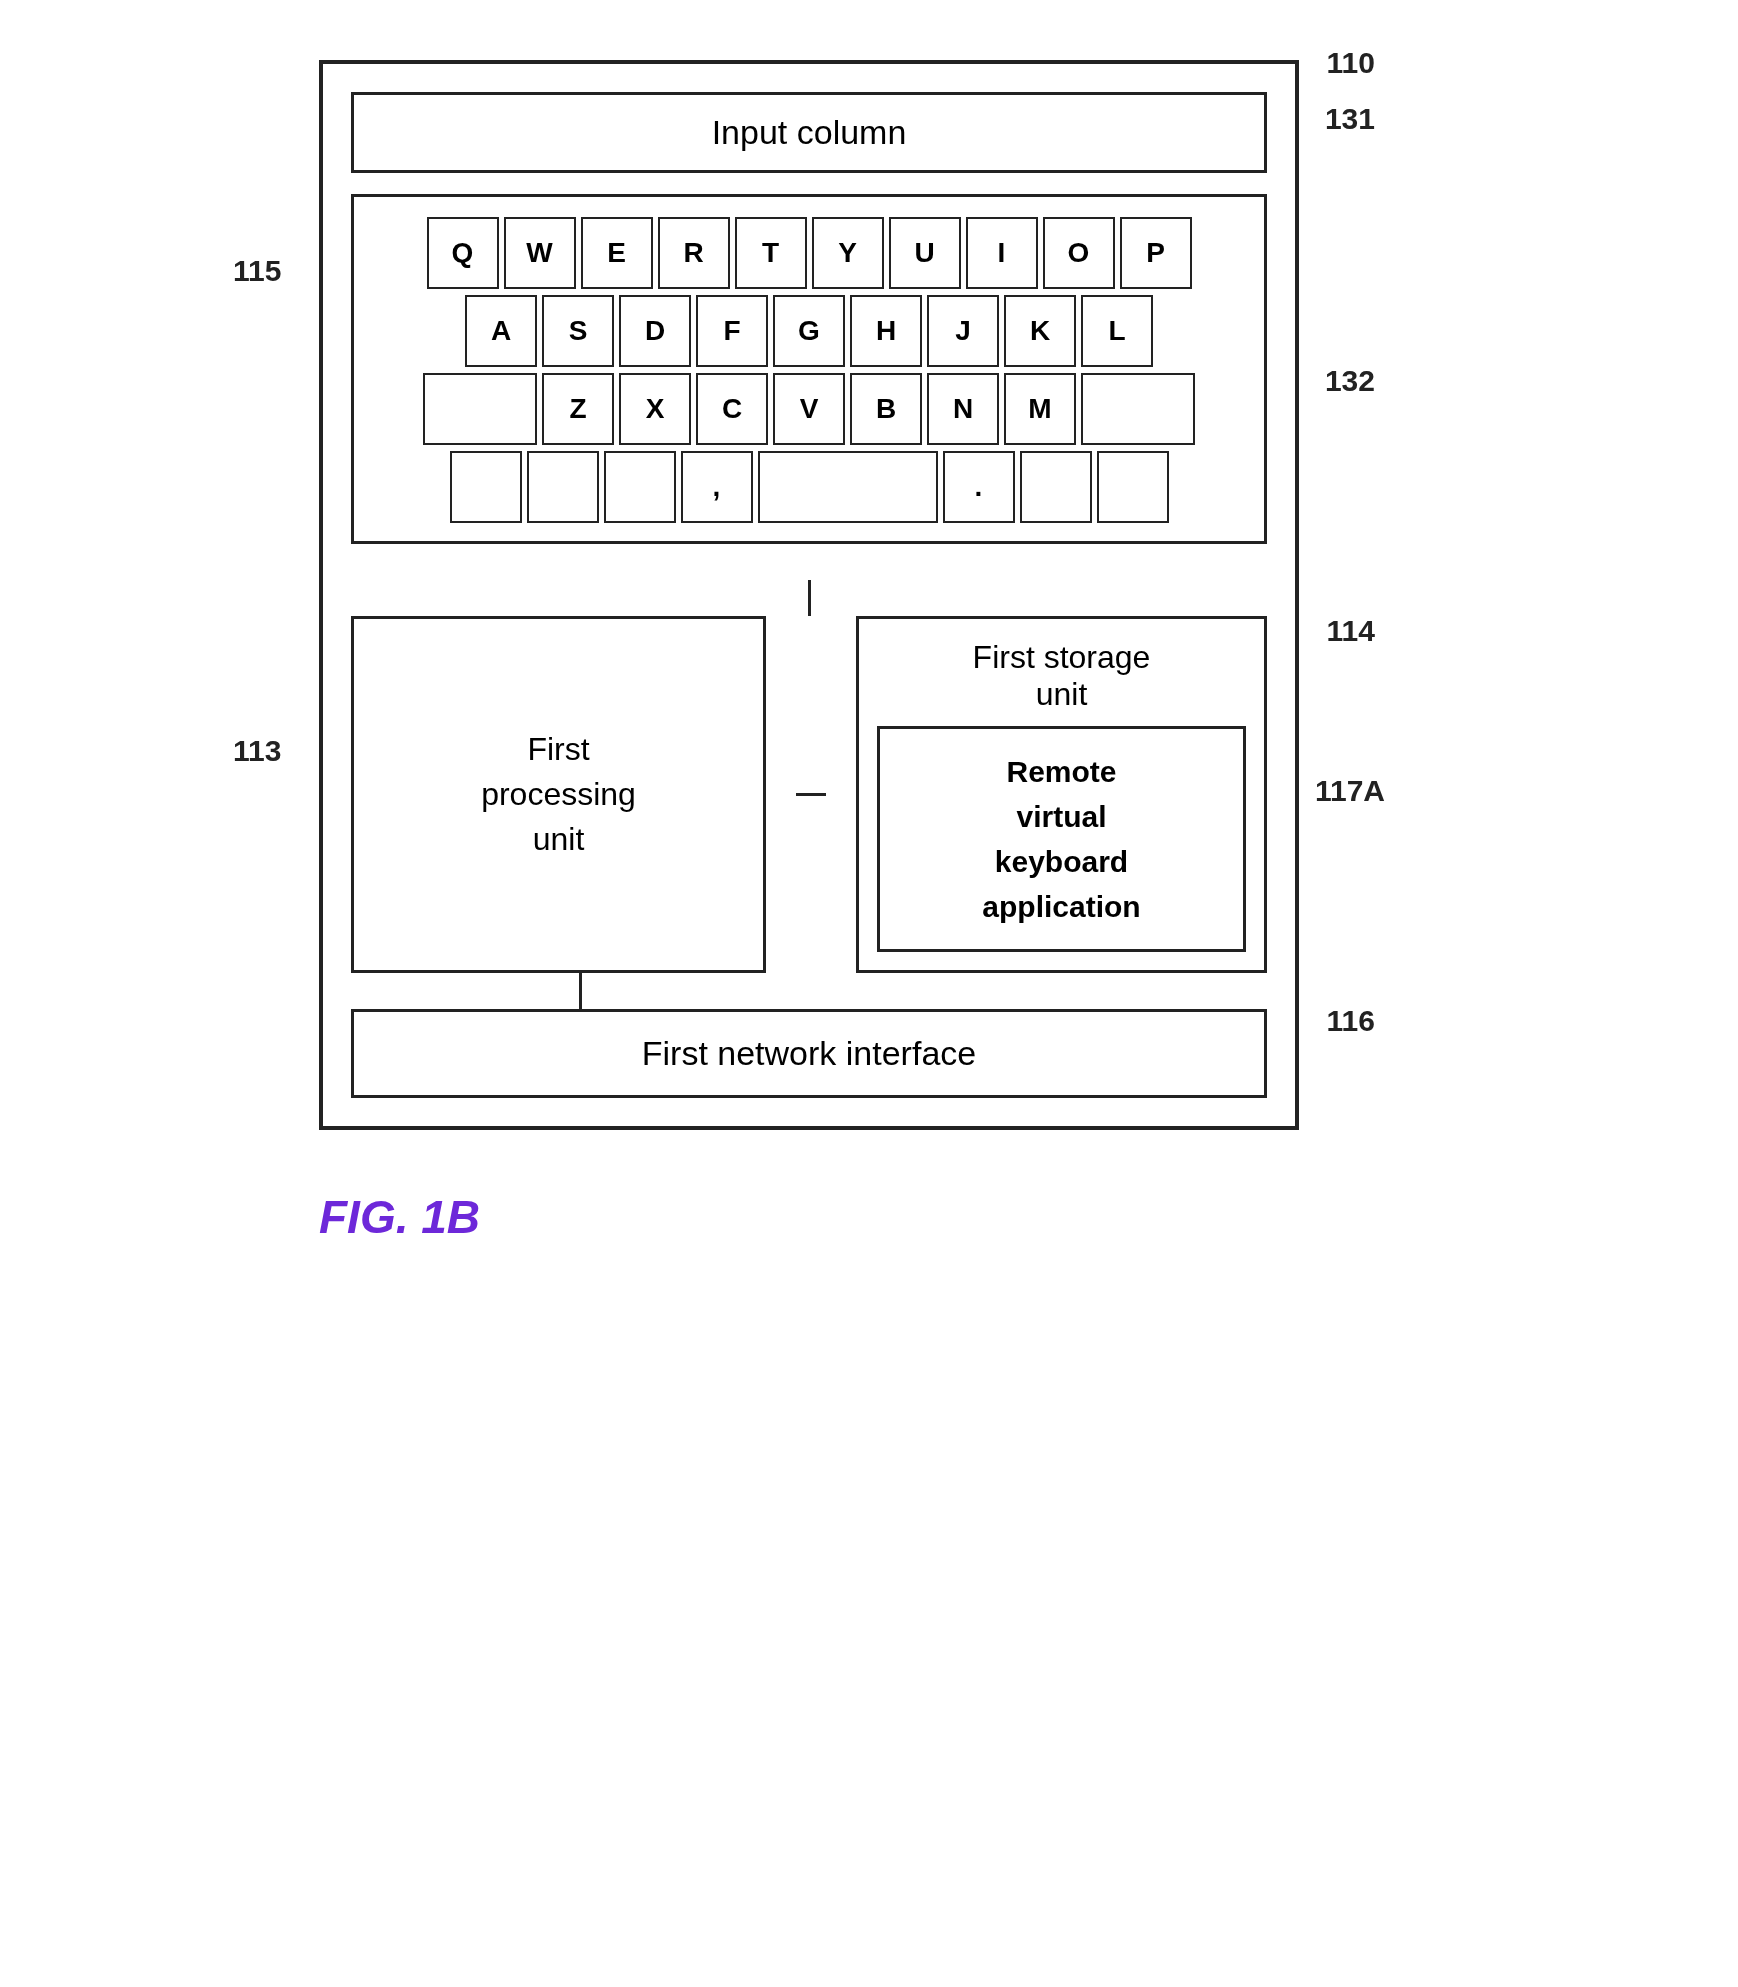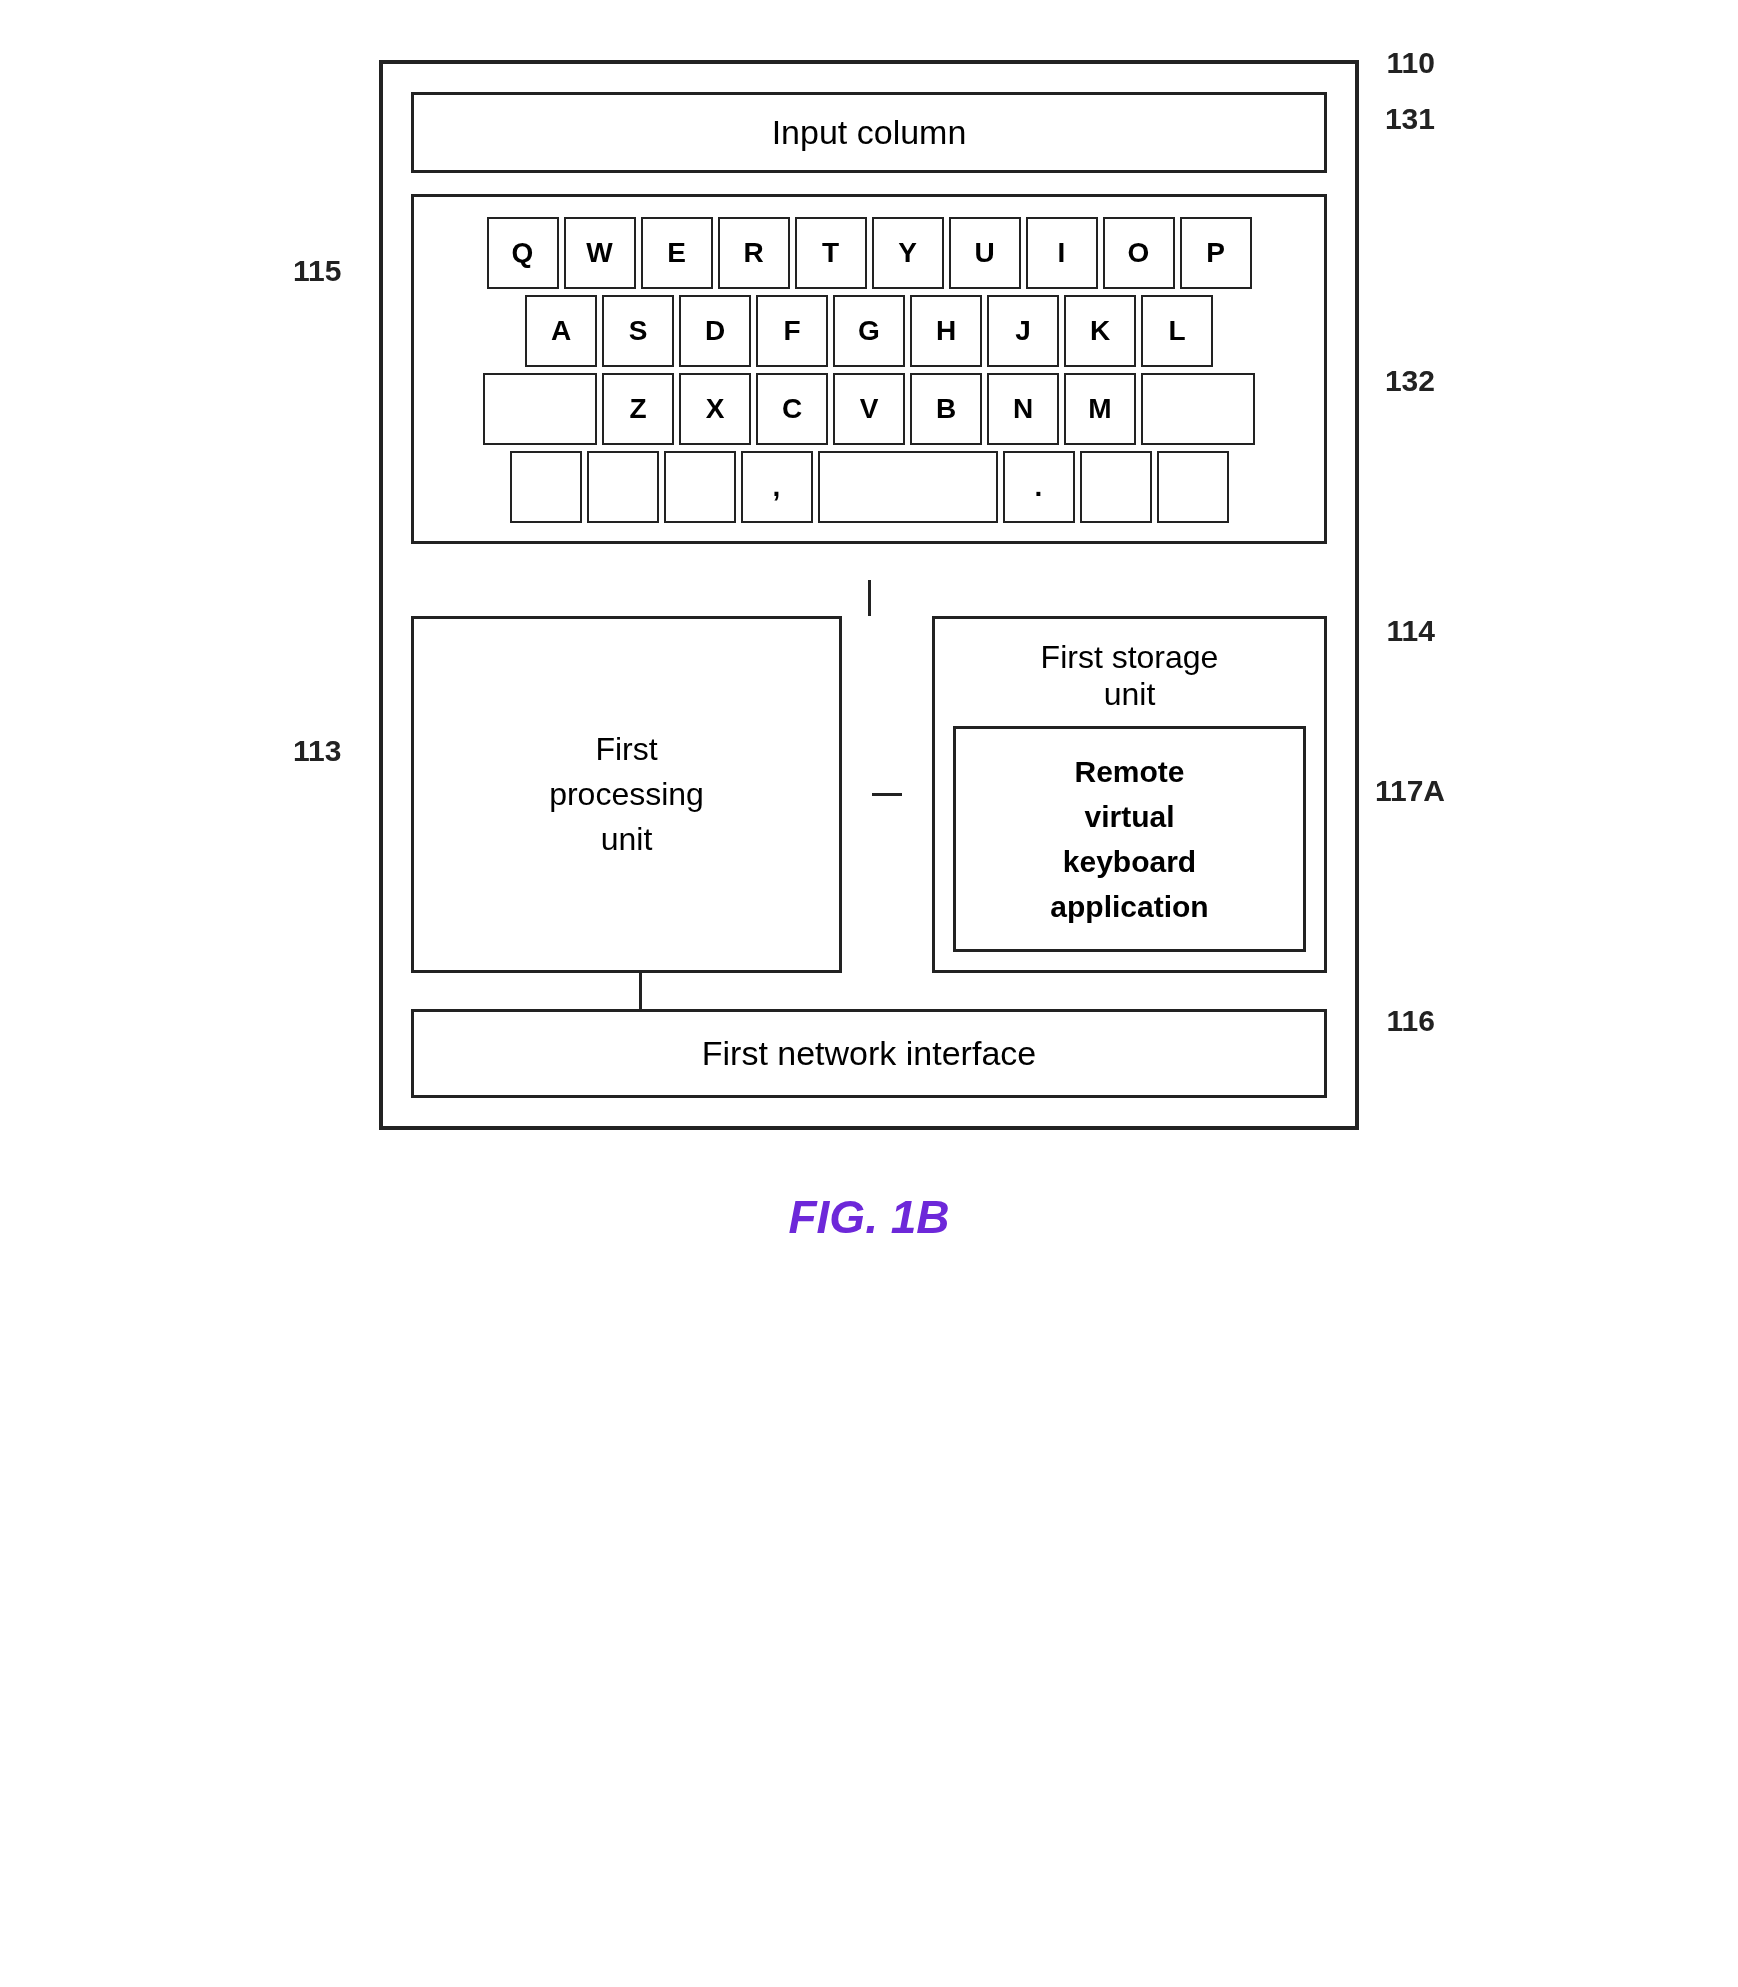--- a/index.html
+++ b/index.html
@@ -13,21 +13,21 @@
       align-items: center;
       justify-content: flex-start;
       padding-top: 60px;
     }
 
     .diagram-wrapper {
       position: relative;
       width: 1100px;
       display: flex;
       flex-direction: column;
-      align-items: center;
+      align-items: flex-start;
     }
 
     
     .outer-box {
       position: relative;
       border: 4px solid #222;
       width: 980px;
       padding: 28px 28px 28px 28px;
       background: #fff;
     }
@@ -184,21 +184,21 @@
       flex-direction: row;
       gap: 30px;
       width: 100%;
       margin-bottom: 0px;
     }
 
     
     .processing-box {
       border: 3px solid #222;
       flex: 1;
-      padding: 30px 36px;
+      padding: 30px 20px;
       text-align: center;
       font-size: 32px;
       min-height: 280px;
       display: flex;
       align-items: center;
       justify-content: center;
     }
 
     
     .storage-box {

